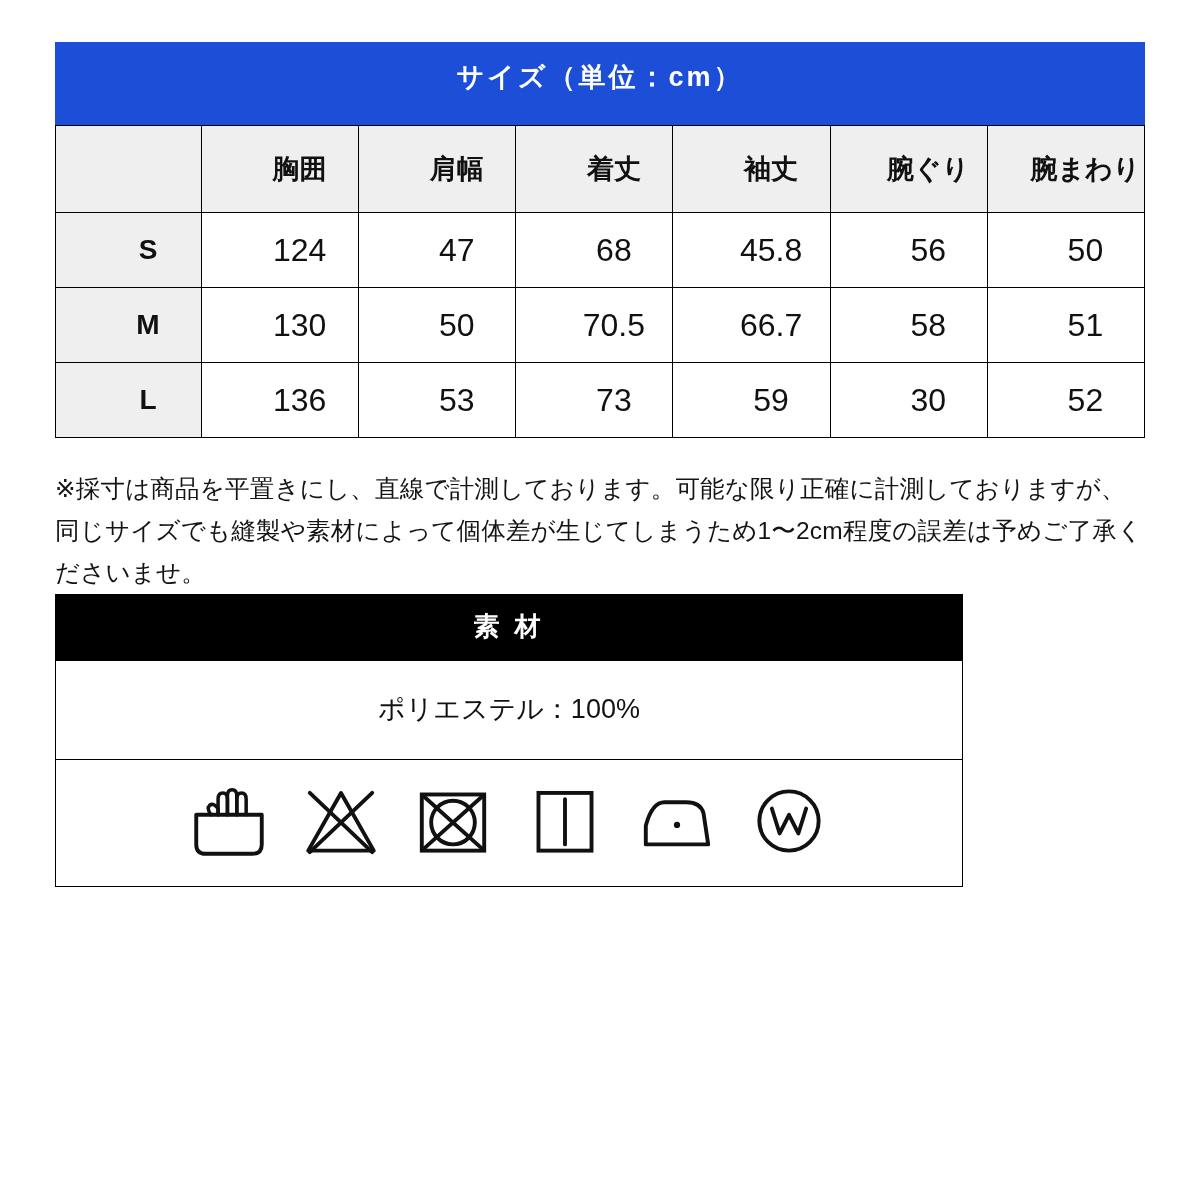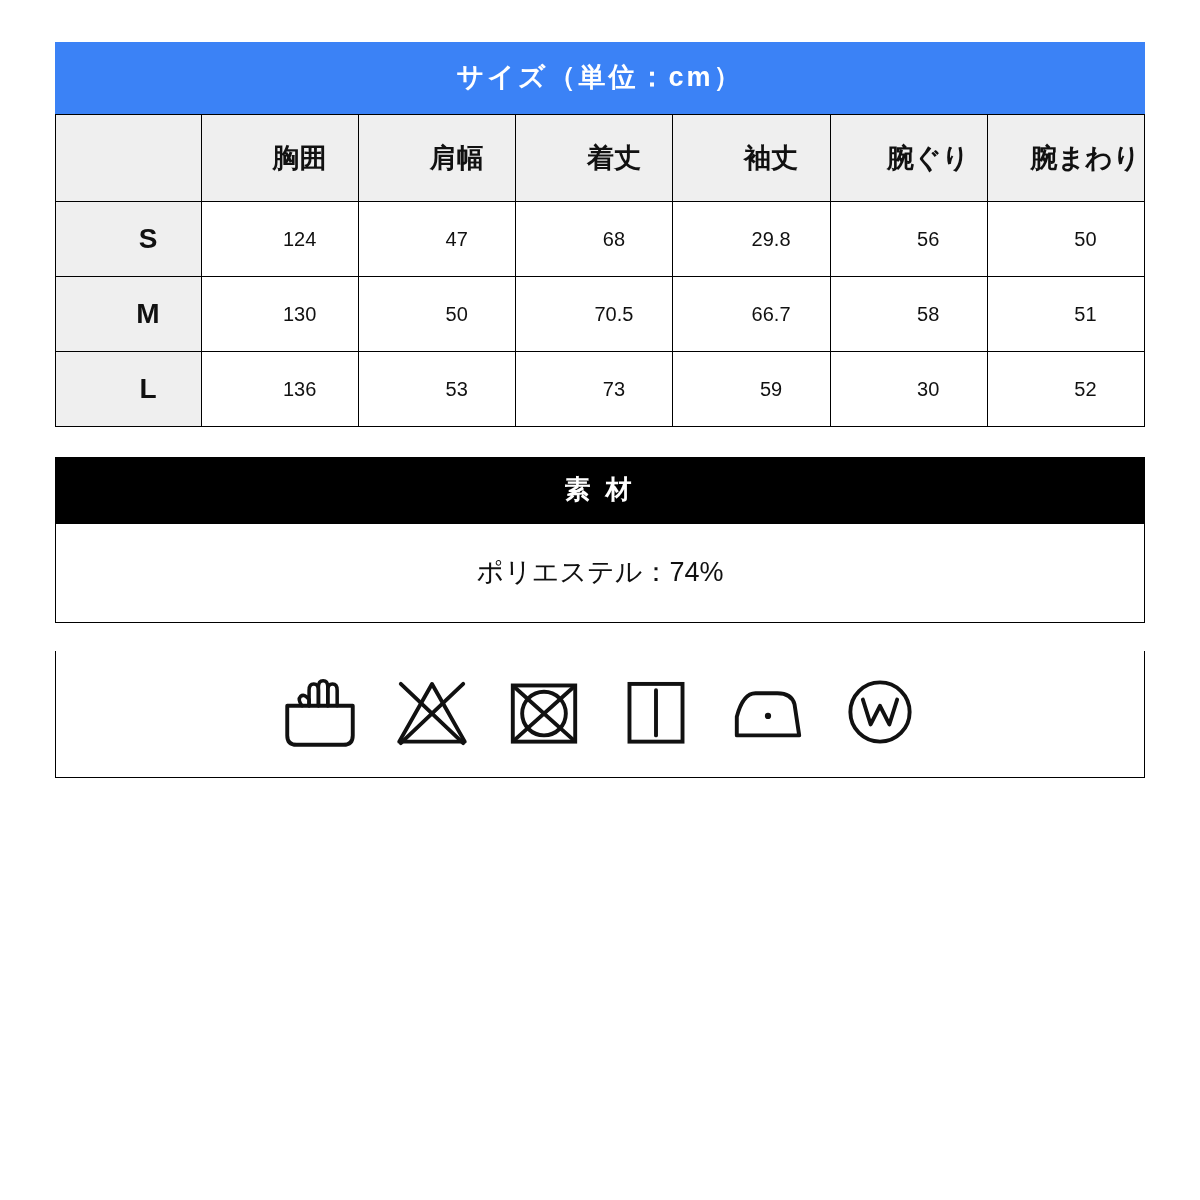--- a/index.html
+++ b/index.html
@@ -24,26 +24,26 @@
 
   
   .size-table {
     margin-top: 42px;
     border-collapse: collapse;
     width: 1090px;
     table-layout: fixed;
   }
   .size-table caption {
     caption-side: top;
-    background: #3b82f6;
+    background: #1d4ed8;
     color: #ffffff;
     font-size: 27px;
     font-weight: bold;
     letter-spacing: 3px;
-    padding: 17px 0 19px 0;
+    padding: 17px 0 30px 0;
     box-sizing: border-box;
   }
   .size-table th, .size-table td {
     border: 1px solid #000000;
     text-align: center;
     font-size: 27px;
     color: #111111;
     padding-left: 40px;
   }
   .size-table thead th {
@@ -56,42 +56,41 @@
     background: #efefef;
     font-weight: bold;
     height: 72px;
     font-size: 28px;
     width: 104px;
   }
   .size-table tbody td {
     background: #ffffff;
     height: 72px;
     font-weight: normal;
-    font-size: 20px;
+    font-size: 32px;
   }
   .col-label { width: 104px; }
 
   
   .notes {
     margin-top: 30px;
     width: 1090px;
   }
   .note {
     font-size: 24.5px;
     line-height: 1.72;
     color: #141414;
     letter-spacing: 0.2px;
     margin: 0 0 26px 0;
   }
   .note:last-child { margin-bottom: 0; }
 
   
   .block {
-    width: 1090px;
-    margin-top: 28px;
+    width: 908px;
     border: 1px solid #000000;
     border-top: none;
     box-sizing: border-box;
   }
   .block-header {
     background: #000000;
     color: #ffffff;
     font-size: 26px;
     font-weight: bold;
     letter-spacing: 4px;
@@ -136,21 +135,21 @@
         <th>腕ぐり</th>
         <th>腕まわり</th>
       </tr>
     </thead>
     <tbody>
       <tr>
         <th>S</th>
         <td>124</td>
         <td>47</td>
         <td>68</td>
-        <td>29.8</td>
+        <td>45.8</td>
         <td>56</td>
         <td>50</td>
       </tr>
       <tr>
         <th>M</th>
         <td>130</td>
         <td>50</td>
         <td>70.5</td>
         <td>66.7</td>
         <td>58</td>
@@ -162,25 +161,26 @@
         <td>53</td>
         <td>73</td>
         <td>59</td>
         <td>30</td>
         <td>52</td>
       </tr>
     </tbody>
   </table>
 
   <div class="notes">
+    <p class="note">※採寸は商品を平置きにし、直線で計測しております。可能な限り正確に計測しておりますが、同じサイズでも縫製や素材によって個体差が生じてしまうため1〜2cm程度の誤差は予めご了承くださいませ。</p>
   </div>
 
   <div class="block">
     <div class="block-header">素 材</div>
-    <div class="block-body">ポリエステル：74%</div>
+    <div class="block-body">ポリエステル：100%</div>
   </div>
 
   <div class="block">
     <div class="care-body">
 
       <svg class="care-icon" viewBox="0 0 100 100">
         <path d="M8 42 L8 80 Q8 92 20 92 L80 92 Q92 92 92 80 L92 42 Z" fill="none" stroke="#111111" stroke-width="5" stroke-linejoin="round"></path>
         <path d="M36 42 L36 22 Q36 14 42 14 Q48 14 48 22 L48 42" fill="none" stroke="#111111" stroke-width="4.5" stroke-linecap="round"></path>
         <path d="M48 42 L48 18 Q48 10 54 10 Q60 10 60 18 L60 42" fill="none" stroke="#111111" stroke-width="4.5" stroke-linecap="round"></path>
         <path d="M60 42 L60 22 Q60 14 66 14 Q72 14 72 22 L72 42" fill="none" stroke="#111111" stroke-width="4.5" stroke-linecap="round"></path>

